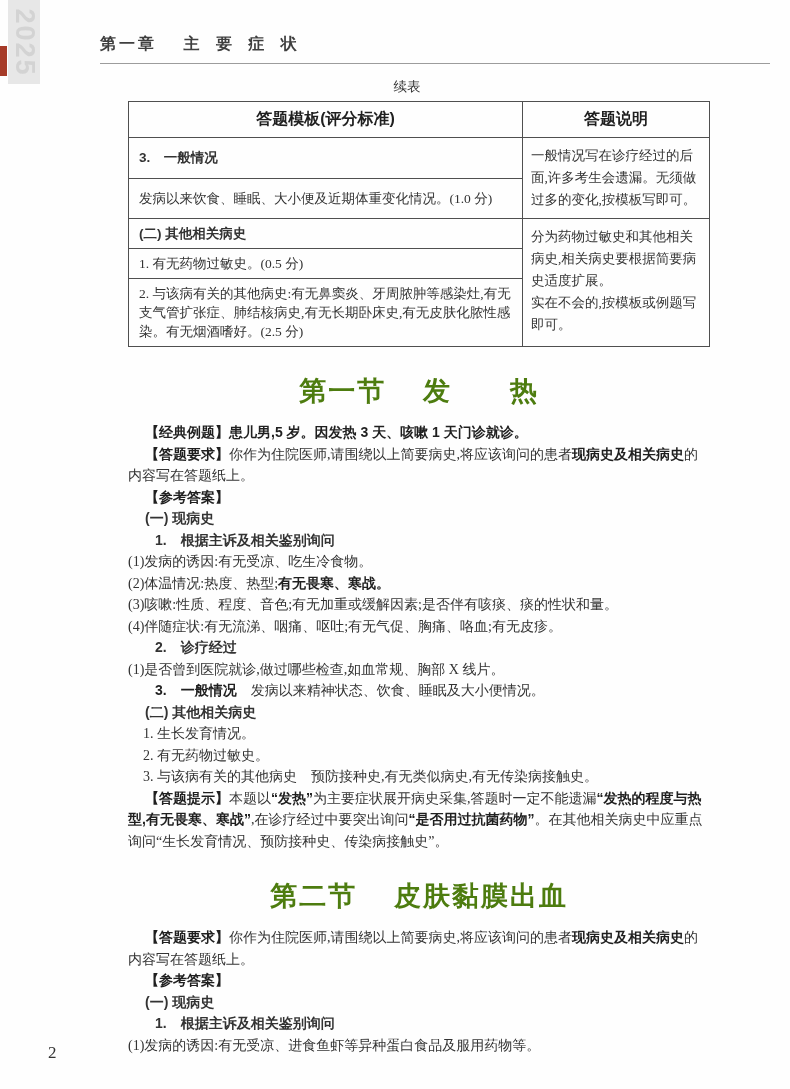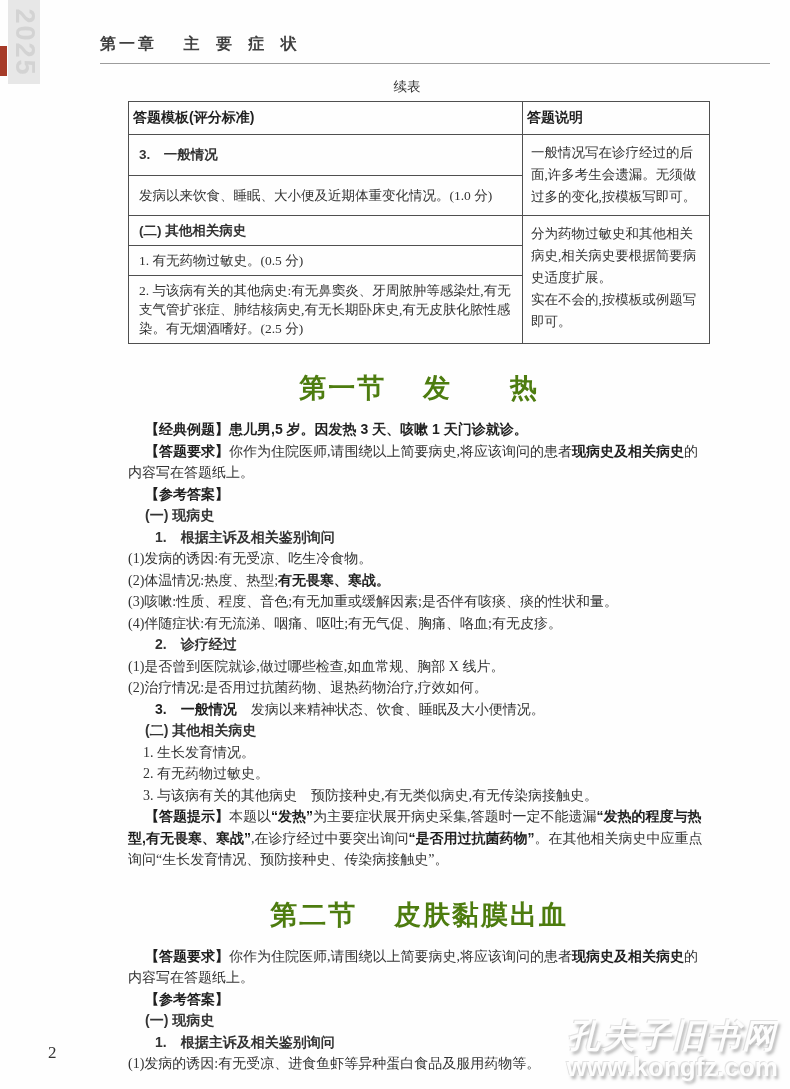--- a/index.html
+++ b/index.html
@@ -20,21 +20,21 @@
   .chap-header{margin:34px 20px 0 100px;padding-bottom:8px;border-bottom:1px solid #9c9c9c;}
   .chap-no{font-size:16px;letter-spacing:3px;color:#3f3f3f;}
   .chap-title{font-size:16px;letter-spacing:6px;color:#3f3f3f;margin-left:22px;}
 
   .content{margin:0 80px 0 128px;}
   .continued{margin:14px 24px 5px 0;text-align:center;font-size:13.5px;color:#333;}
 
   
   table.tbl{border-collapse:collapse;width:100%;table-layout:fixed;font-size:13.5px;}
   .tbl th,.tbl td{border:1px solid #4f4f4f;vertical-align:middle;}
-  .tbl th{padding:7px 4px;font-size:14px;text-align:left;}
+  .tbl th{padding:7px 4px;font-size:16px;text-align:center;}
   .tbl td{padding:5px 10px;line-height:19px;color:#333;}
   .tbl td.note{vertical-align:top;line-height:22px;padding:7px 8px;}
   .tbl td .np{margin:0;}
 
   
   .sec-title{margin:26px 0 13px;text-align:center;font-weight:700;font-size:27px;color:#4d7c0f;
     font-family:"Liberation Serif","DejaVu Serif",serif;letter-spacing:2px;}
   .sec-title .t2{margin-left:28px;}
 
   
@@ -124,21 +124,20 @@
       <p class="p hei">(一) 现病史</p>
       <p class="h2i hei">1.　根据主诉及相关鉴别询问</p>
       <p class="p0">(1)发病的诱因:有无受凉、吃生冷食物。</p>
       <p class="p0">
         <span>(2)体温情况:热度、热型;</span><span class="hei">有无畏寒、寒战。</span>
       </p>
       <p class="p0">(3)咳嗽:性质、程度、音色;有无加重或缓解因素;是否伴有咳痰、痰的性状和量。</p>
       <p class="p0">(4)伴随症状:有无流涕、咽痛、呕吐;有无气促、胸痛、咯血;有无皮疹。</p>
       <p class="h2i hei">2.　诊疗经过</p>
       <p class="p0">(1)是否曾到医院就诊,做过哪些检查,如血常规、胸部 X 线片。</p>
-      <p class="p0">(2)治疗情况:是否用过抗菌药物、退热药物治疗,疗效如何。</p>
       <p class="h2i">
         <span class="hei">3.　一般情况</span><span>　发病以来精神状态、饮食、睡眠及大小便情况。</span>
       </p>
       <p class="p hei">(二) 其他相关病史</p>
       <p class="oi">1. 生长发育情况。</p>
       <p class="oi">2. 有无药物过敏史。</p>
       <p class="oi">3. 与该病有关的其他病史　预防接种史,有无类似病史,有无传染病接触史。</p>
       <p class="p">
         <span class="hei">【答题提示】</span><span>本题以</span><span class="hei">“发热”</span><span>为主要症状展开病史采集,答题时一定不能遗漏</span><span class="hei">“发热的程度与热型,有无畏寒、寒战”</span><span>,在诊疗经过中要突出询问</span><span class="hei">“是否用过抗菌药物”</span><span>。在其他相关病史中应重点询问“生长发育情况、预防接种史、传染病接触史”。</span>
       </p>
@@ -158,18 +157,14 @@
       </p>
       <p class="p hei">(一) 现病史</p>
       <p class="h2i hei">1.　根据主诉及相关鉴别询问</p>
       <p class="p0">(1)发病的诱因:有无受凉、进食鱼虾等异种蛋白食品及服用药物等。</p>
     </div>
 
   </div>
 
   <div class="pageno">2</div>
 
-  <div class="watermark">
-    <div class="wm1">孔夫子旧书网</div>
-    <div class="wm2">www.kongfz.com</div>
-  </div>
 
 </div>
 
 </body></html>

